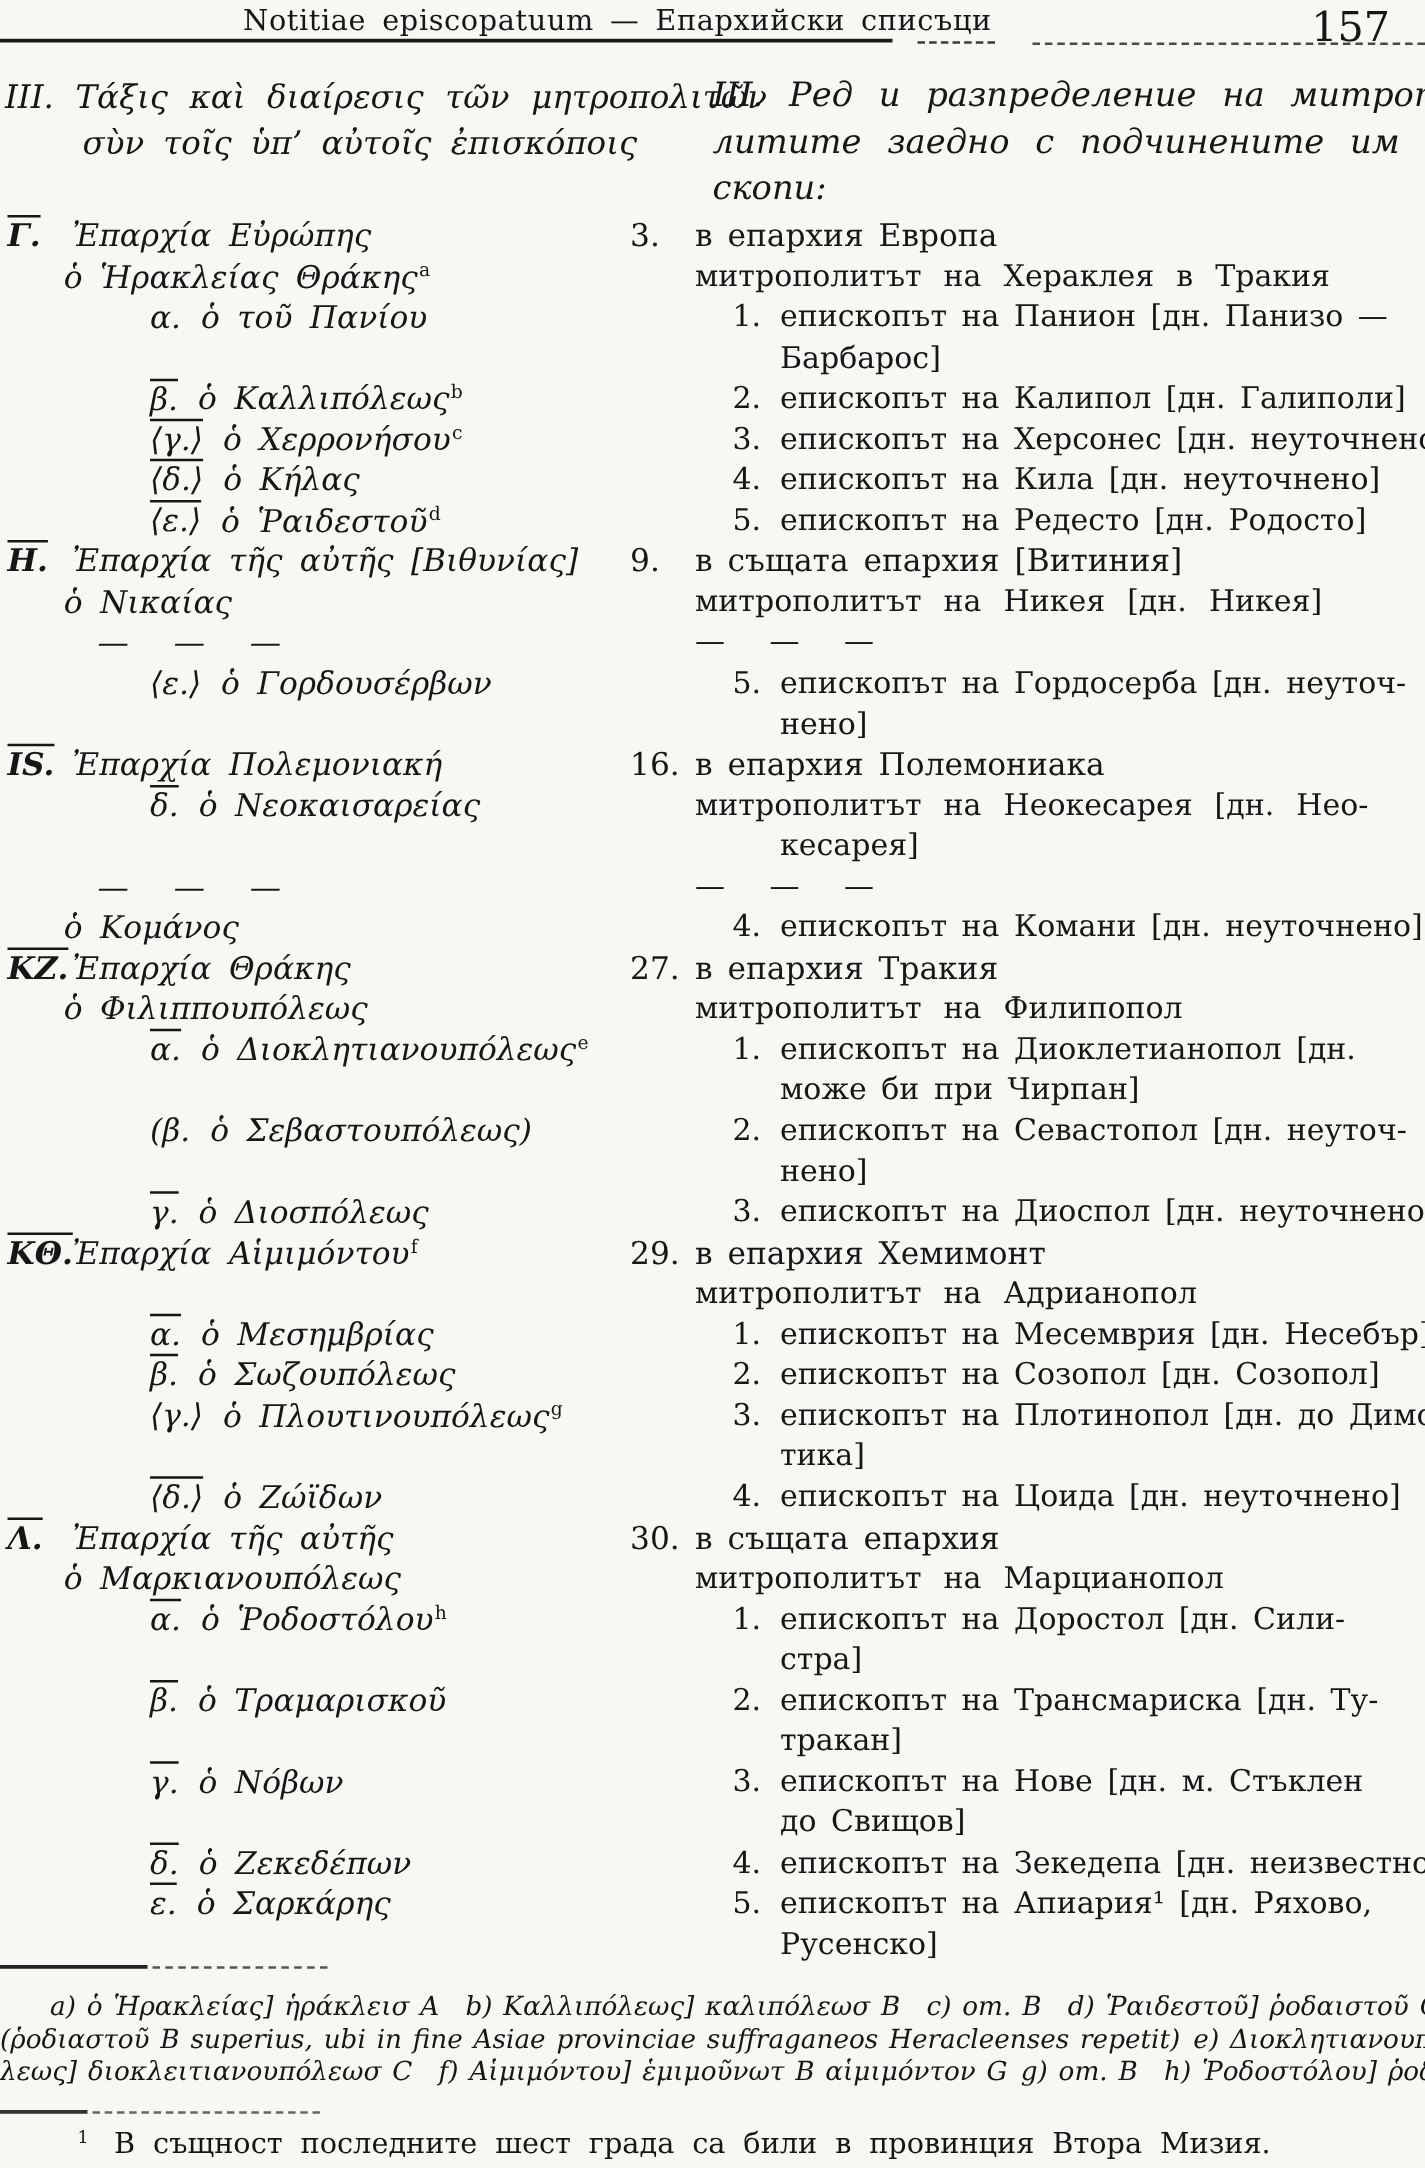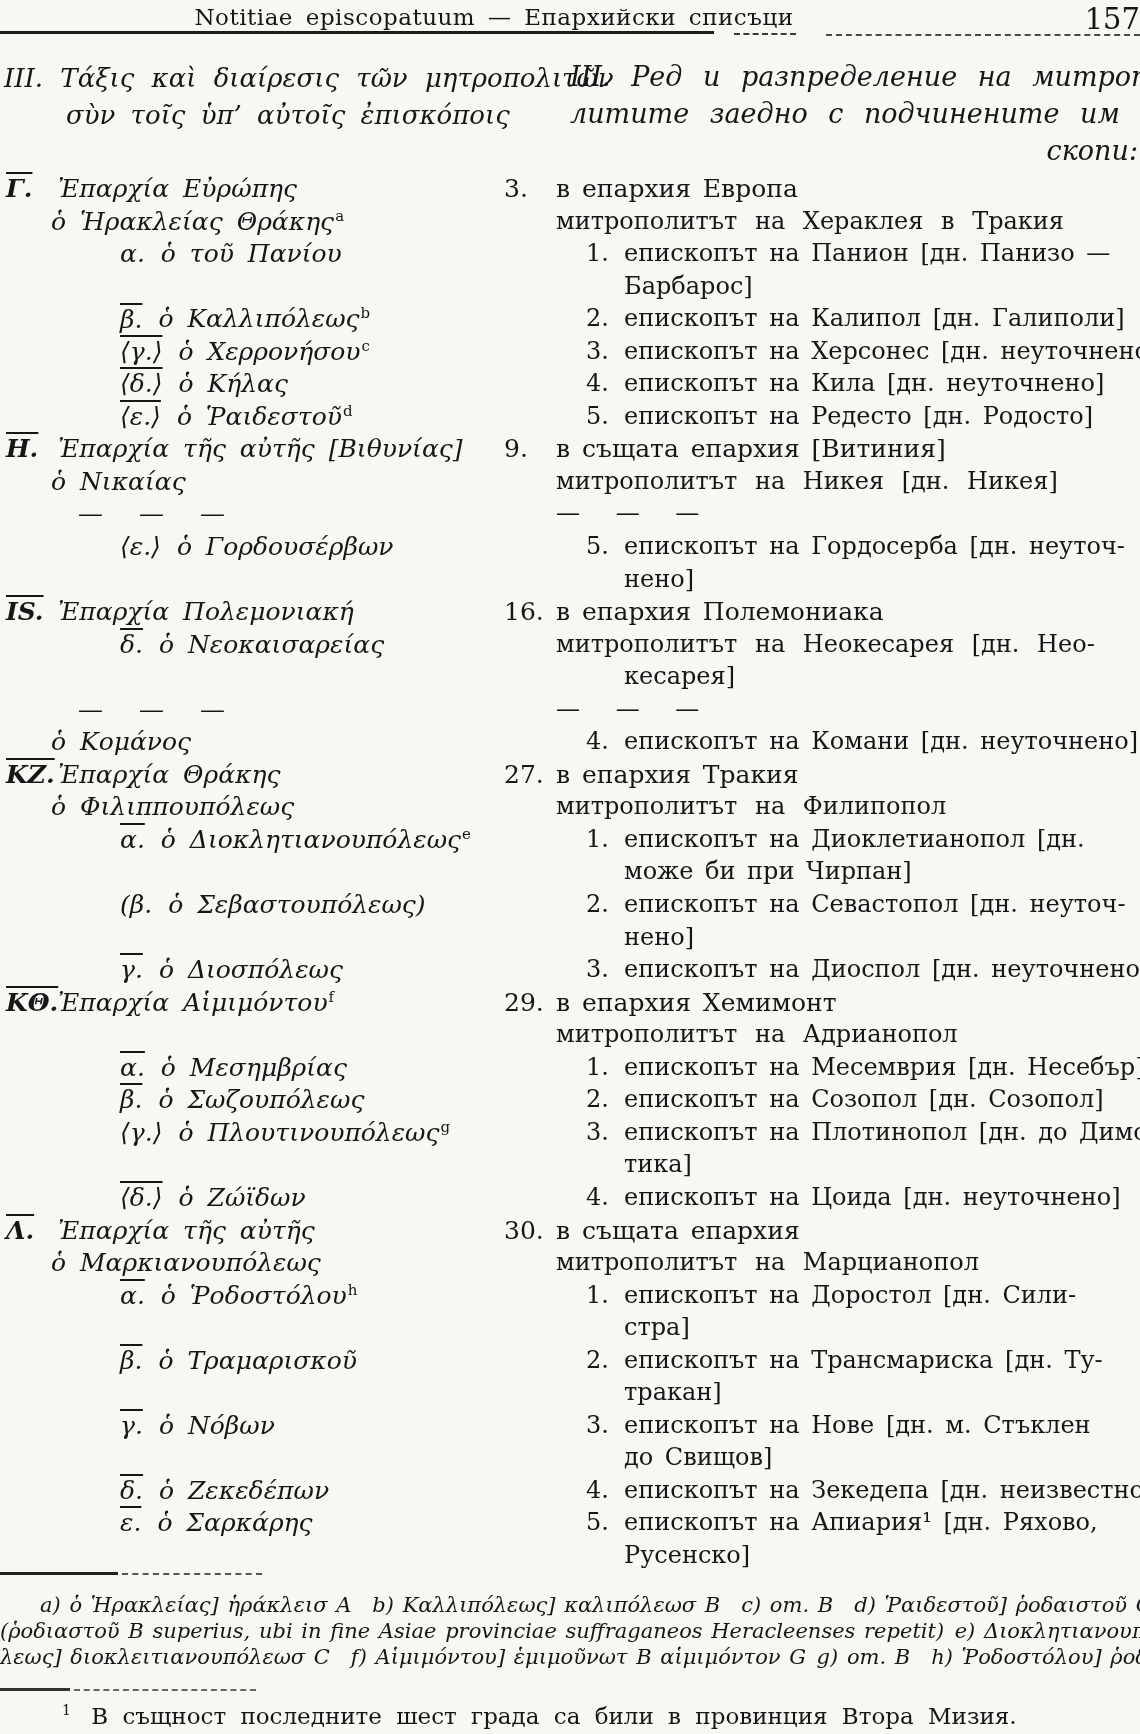--- a/index.html
+++ b/index.html
@@ -1,30 +1,30 @@
 <!DOCTYPE html>
 <html><head>
 <meta charset="utf-8">
 <style>
   html,body{margin:0;padding:0;}
   body{width:1140px;height:1734px;position:relative;background:#f8f7f4;color:#161616;
        font-family:"DejaVu Serif","DejaVu Sans",serif;overflow:hidden;}
   .running-head{position:absolute;top:4px;left:0;width:1140px;height:30px;}
   .rh-title{position:absolute;left:0;top:0;width:988px;text-align:center;font-size:23px;letter-spacing:.5px;word-spacing:5px;}
-  .rh-num{position:absolute;right:0;top:-2px;font-size:29px;}
+  .rh-num{position:absolute;right:28px;top:-2px;font-size:33px;}
   .rule{position:absolute;}
   .rule-a{top:31px;left:0;width:714px;height:3px;background:#1b1b1b;}
   .rule-b{top:33px;left:734px;width:62px;border-top:2px dashed #3a3a3a;}
   .rule-c{top:34px;left:826px;width:314px;border-top:2px dashed #4a4a4a;}
   .gk-heading{position:absolute;top:60px;left:4px;width:494px;font-style:italic;font-size:26px;line-height:37px;white-space:nowrap;}
   .gh1{word-spacing:9px;}
   .gh2{padding-left:62px;word-spacing:7px;}
   .bg-heading{position:absolute;top:58px;left:570px;width:568px;font-style:italic;font-size:27px;line-height:37px;white-space:nowrap;}
   .bh1,.bh2{word-spacing:12px;}
-  .bh3{text-align:right;}
+  .bh3{text-align:left;}
   .rows{position:absolute;top:174px;left:0;width:1140px;}
   .row{position:relative;height:32.56px;}
   .lcell{position:absolute;left:0;top:0;width:500px;font-style:italic;font-size:25px;white-space:nowrap;word-spacing:6px;}
   .l-sec{padding-left:58px;}
   .l-sec .lbl{position:absolute;left:6px;font-weight:700;}
   .l-met{padding-left:51px;}
   .l-suf{padding-left:120px;}
   .l-suf .lbl{margin-right:16px;}
   .l-dash{padding-left:78px;word-spacing:28px;}
   .ov{text-decoration:overline;}

